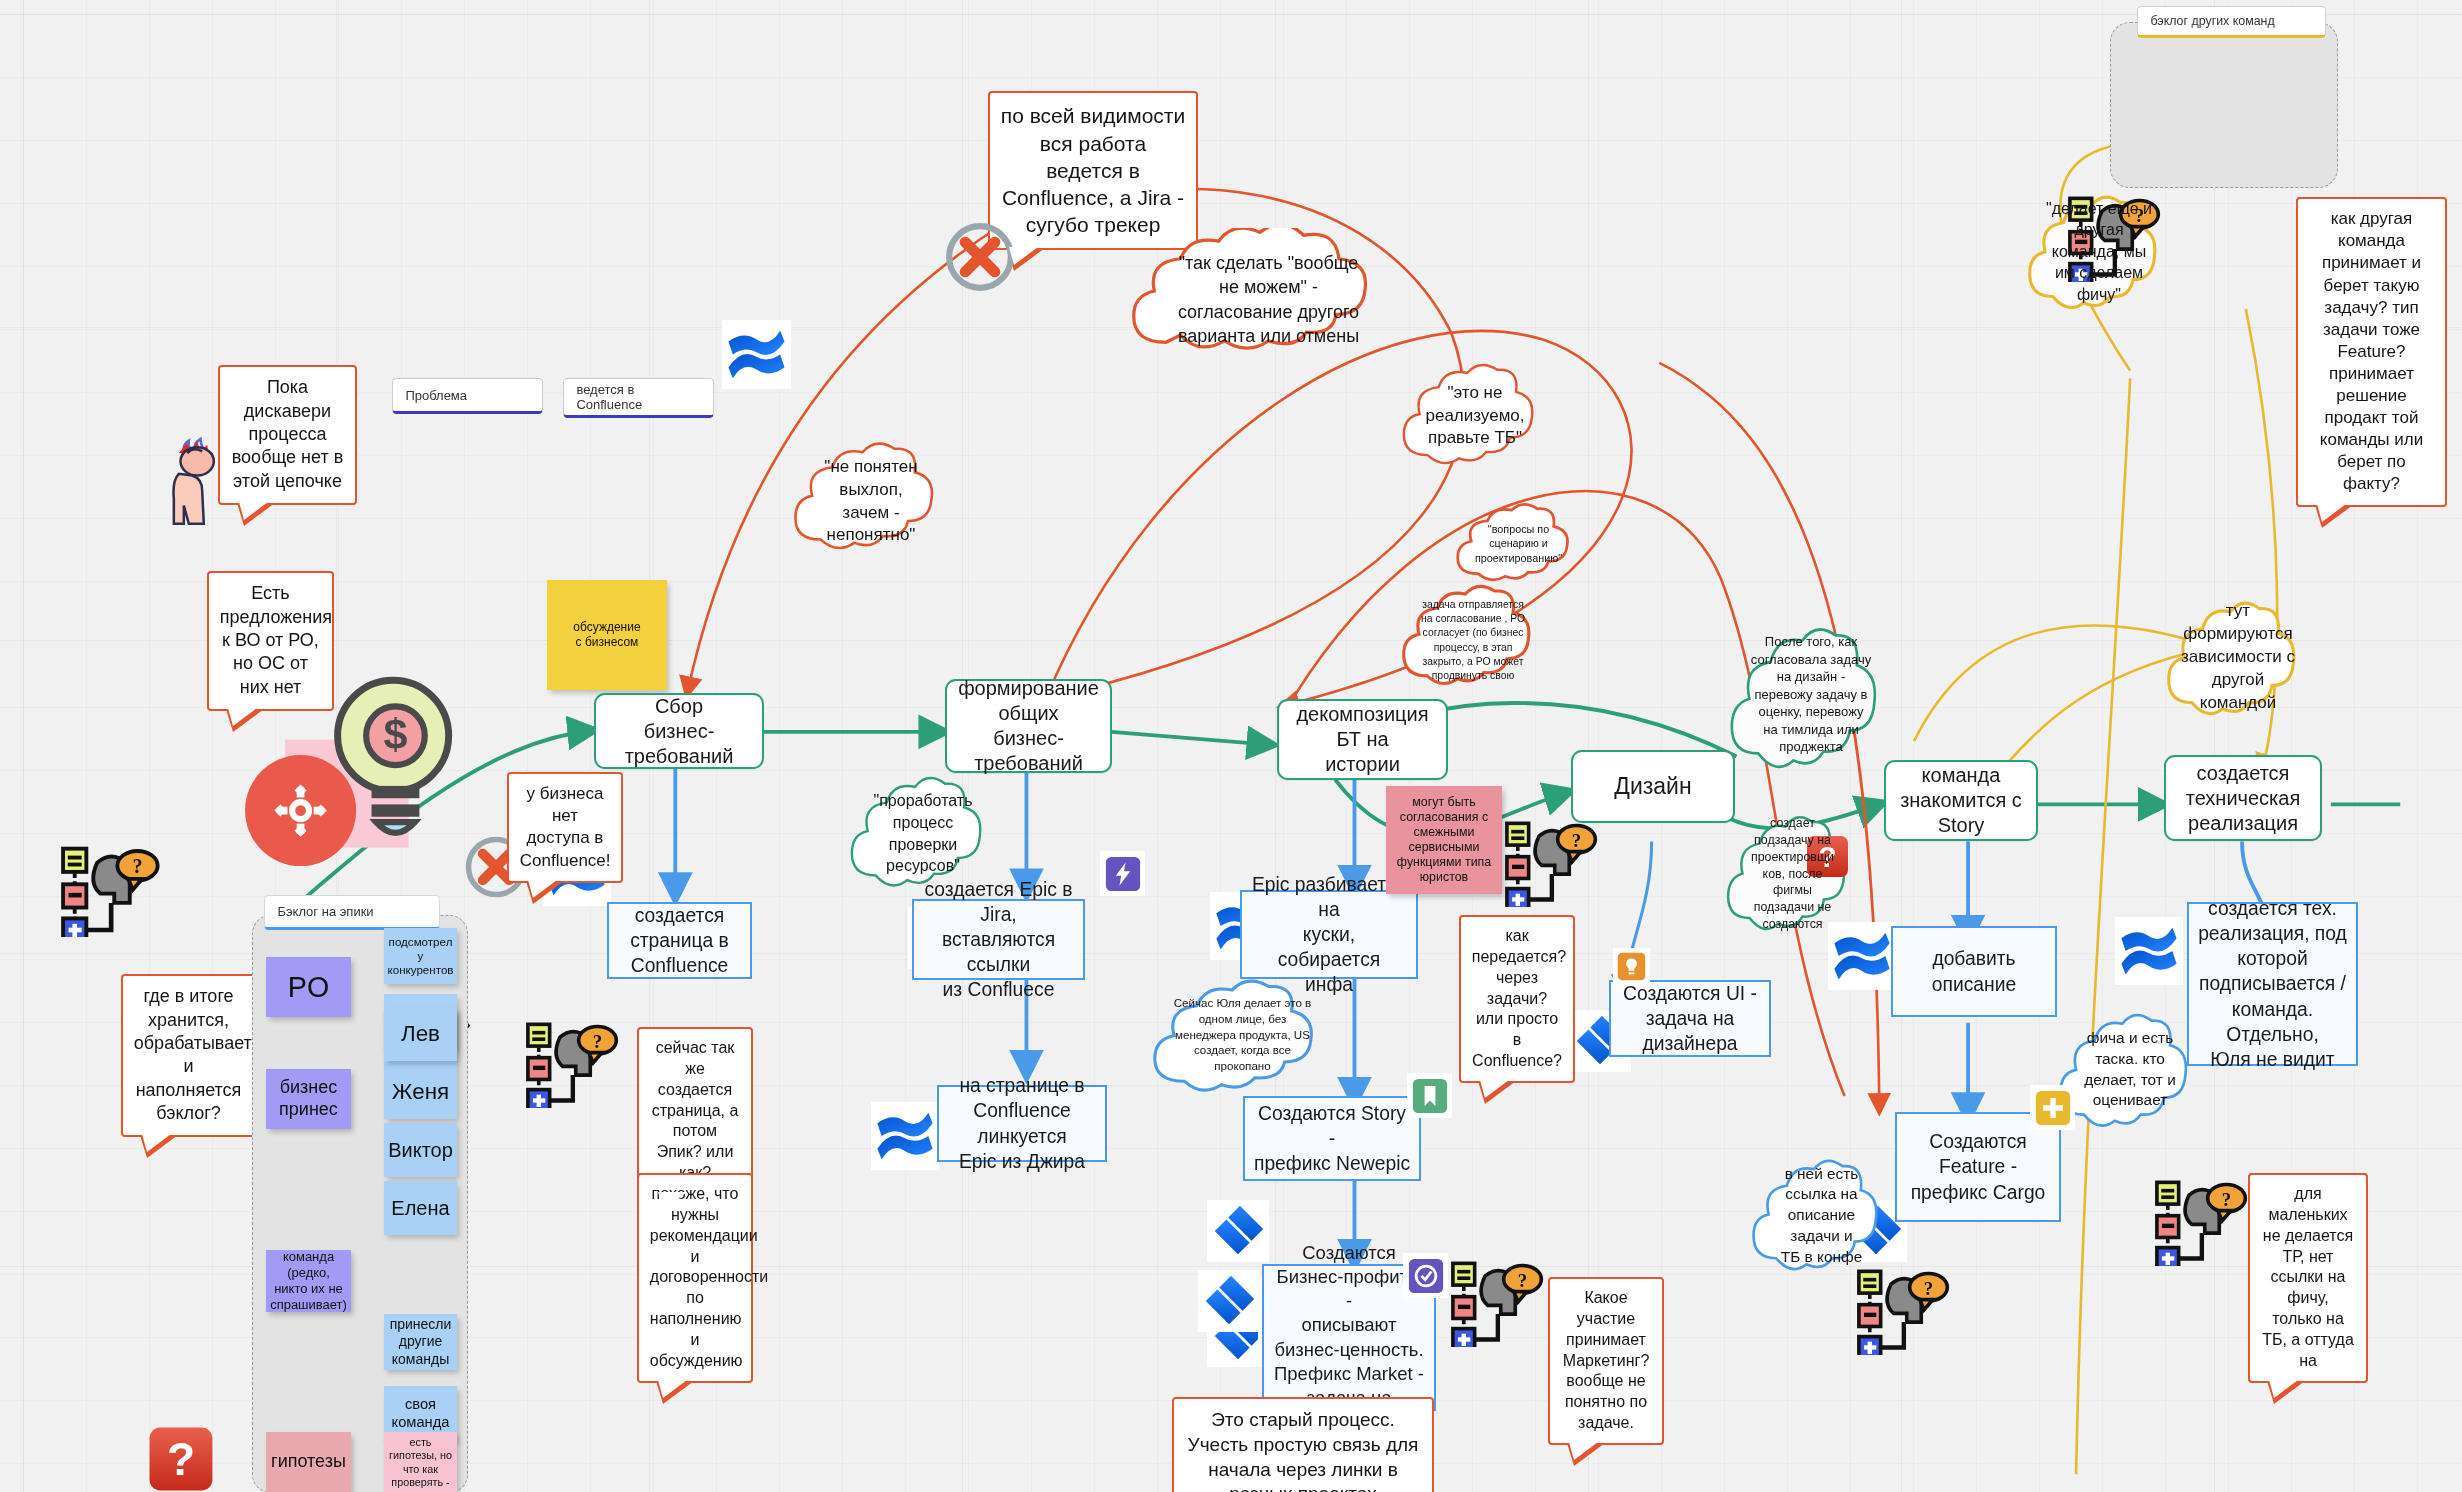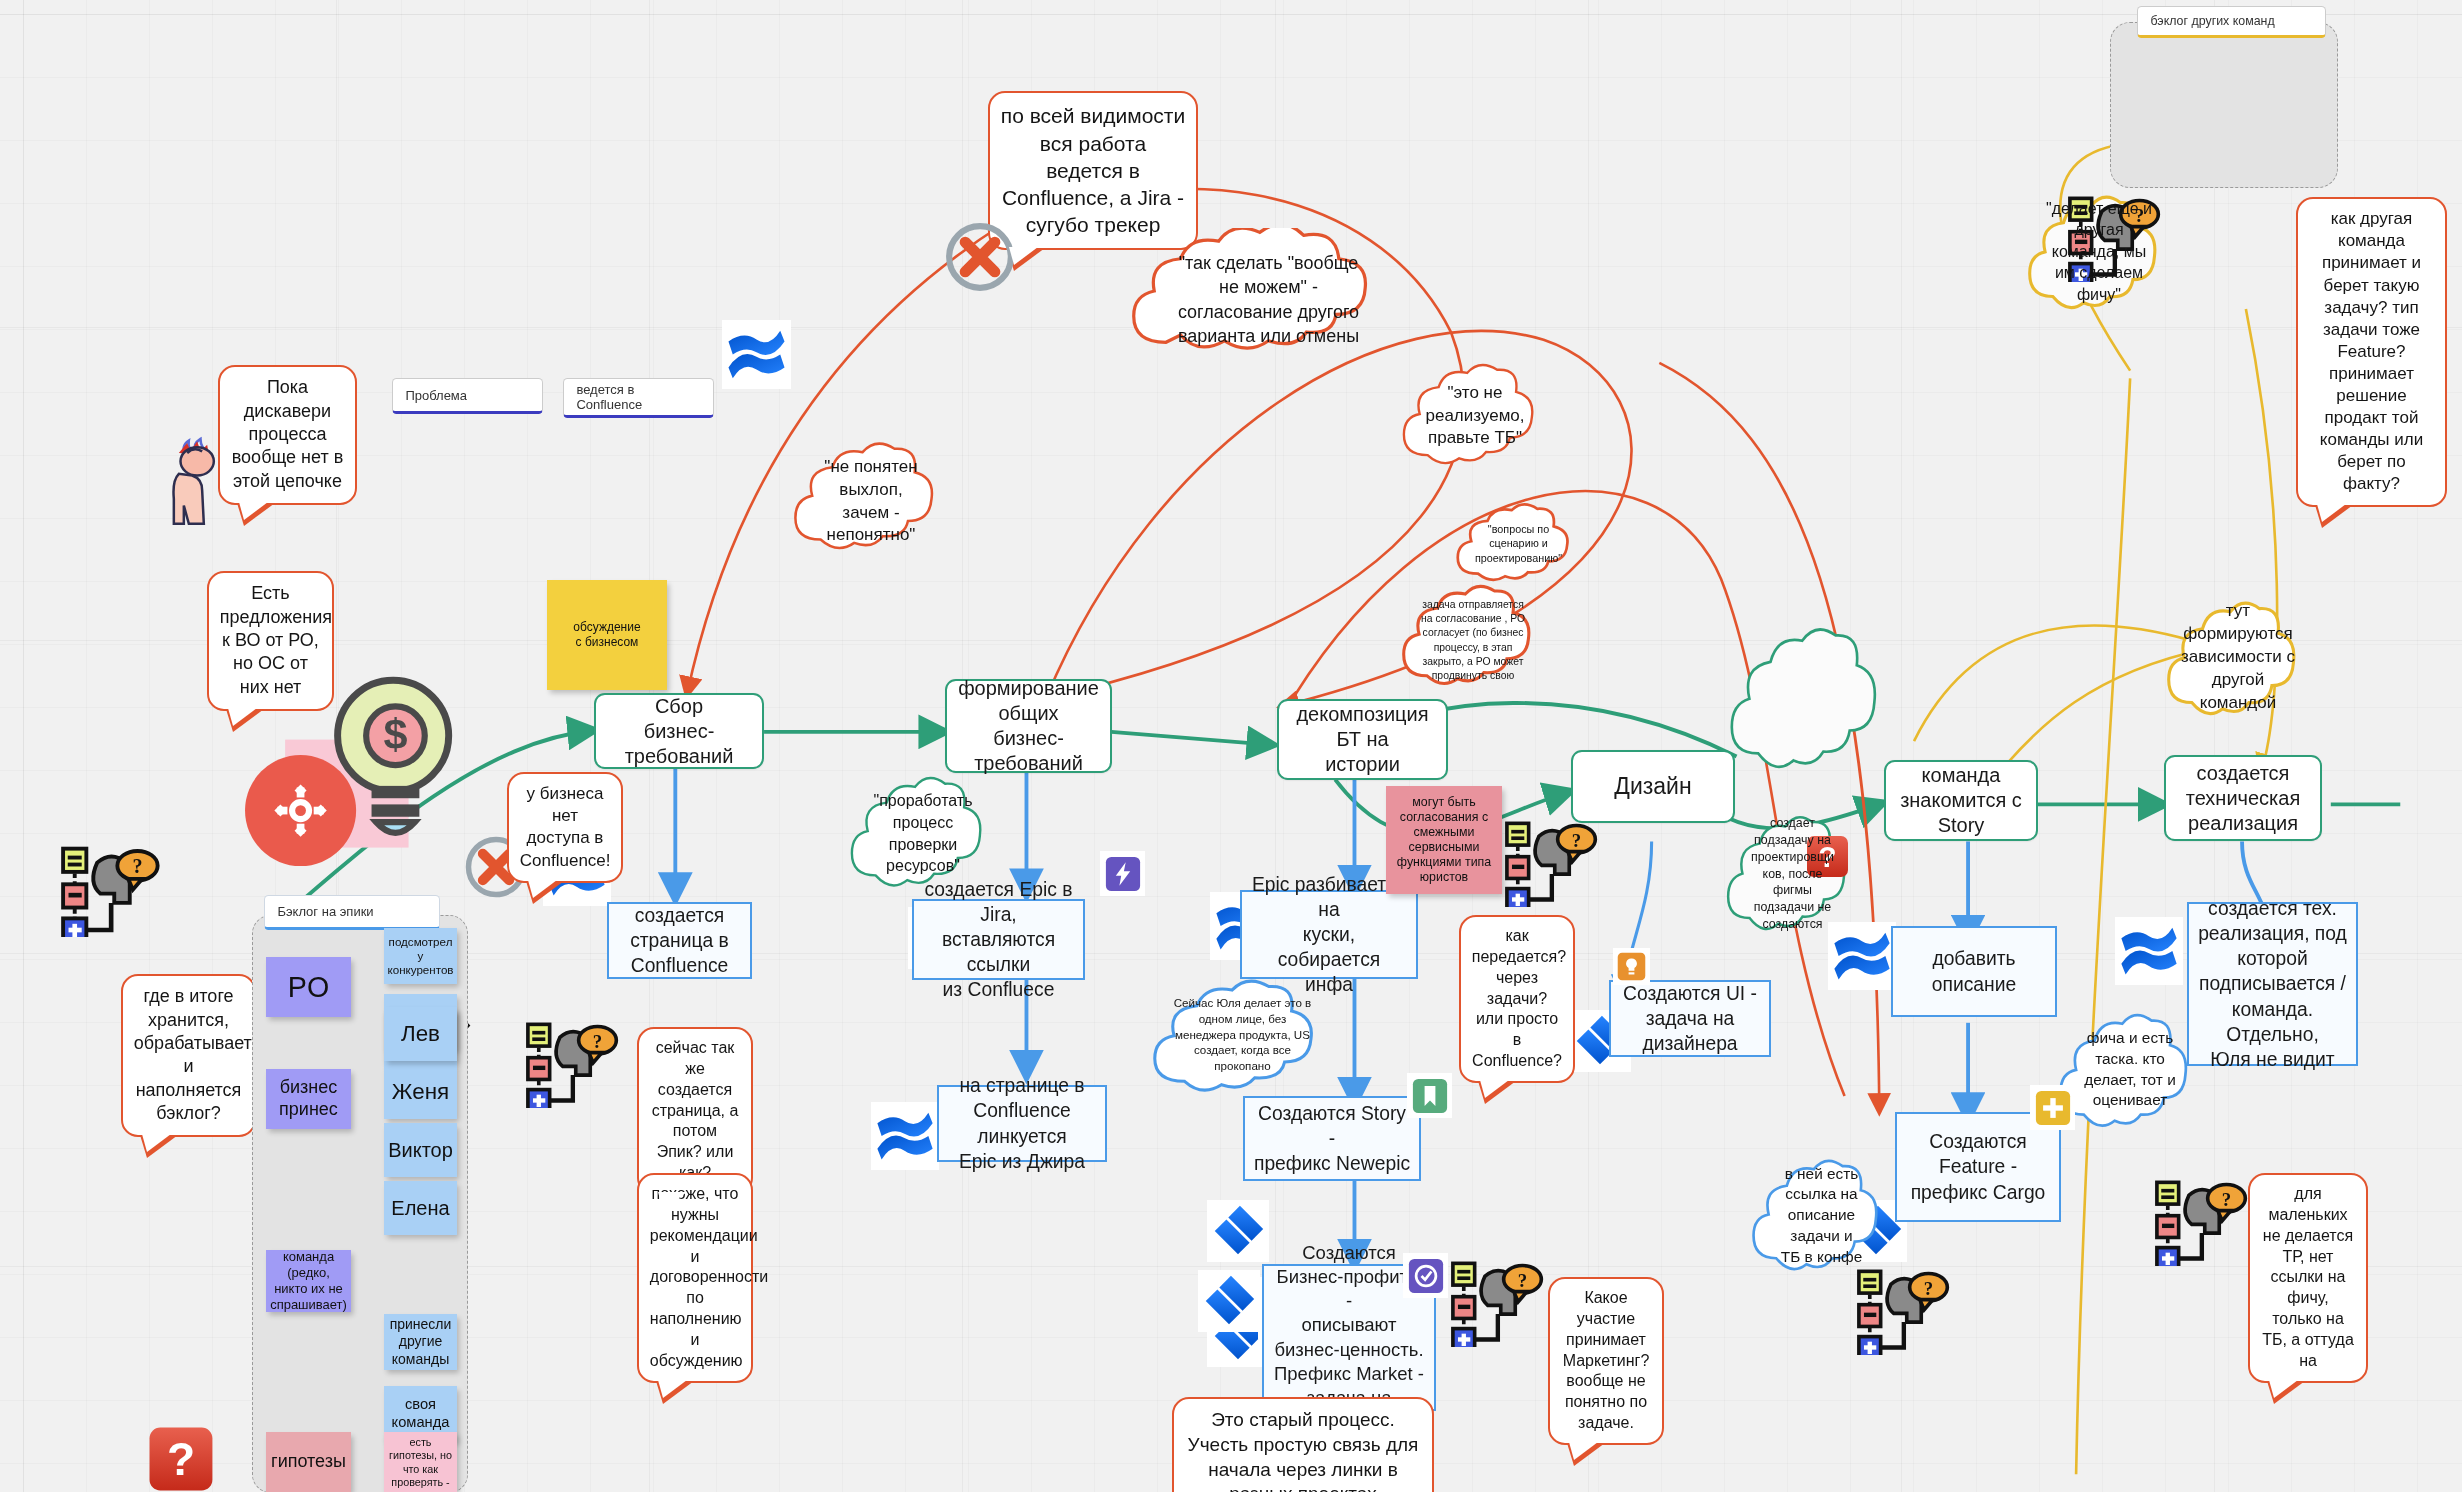--- a/index.html
+++ b/index.html
@@ -42,21 +42,21 @@
     background:#fff; border:1.5px solid #ccc; border-radius:4.6px;
     border-bottom:3.9px solid #3b3bbf;
     display:flex; align-items:center; padding:0 12.4px;
     font-size:13px; color:#333;
   }
   .pill.yellow { border-bottom-color:#e8b92e; }
   .pill.blue2  { border:1.5px solid #cfd8e3; border-bottom:3.9px solid #4a9ae8; }
 
   
   .callout {
-    background:#fff; border:2.3px solid #e2552e; border-radius:17px;
+    background:#fff; border:2.3px solid #e2552e; border-radius:4px;
     text-align:center; padding:9.3px 10.8px; font-size:18px; color:#151515;
     line-height:1.3; position:absolute;
   }
   .callout::after {
     content:""; position:absolute; left:17px; bottom:-23px;
     width:0;height:0; border-left:7.7px solid transparent;
     border-right:31px solid transparent; border-top:23px solid #e2552e;
   }
   .callout::before {
     content:""; position:absolute; left:19.3px; bottom:-17px; z-index:1;
@@ -361,20 +361,27 @@
   <span class="ctxt" style="white-space:pre-line">"проработать
 процесс
 проверки
 ресурсов"</span>
 </div>
 
 <div class="cloud" style="left:1723px;top:602px;width:176px;height:185px;font-size:13px;">
   <svg class="cloudbg" viewBox="0 0 200 210" preserveAspectRatio="none">
     <path d="M40 172 q-30 0 -30 -30 q0 -26 20 -32 q-8 -36 24 -42 q8 -30 36 -24 q16 -22 38 -6 q28 -2 24 34 q24 8 20 42 q-2 32 -28 32 q-4 26 -30 24 q-12 20 -34 10 q-20 18 -40 -8z" fill="#fbfbfb" stroke="#2e9e78" stroke-width="3"></path>
     </svg>
+  <span class="ctxt" style="white-space:pre-line">После того, как
+согласовала задачу
+на дизайн -
+перевожу задачу в
+оценку, перевожу
+на тимлида или
+проджекта</span>
 </div>
 
 <div class="cloud" style="left:1721px;top:795px;width:143px;height:158px;font-size:12.4px;">
   <svg class="cloudbg" viewBox="0 0 200 210" preserveAspectRatio="none">
     <path d="M40 172 q-30 0 -30 -30 q0 -26 20 -32 q-8 -36 24 -42 q8 -30 36 -24 q16 -22 38 -6 q28 -2 24 34 q24 8 20 42 q-2 32 -28 32 q-4 26 -30 24 q-12 20 -34 10 q-20 18 -40 -8z" fill="#fbfbfb" stroke="#2e9e78" stroke-width="3.5"></path>
     </svg>
   <span class="ctxt" style="white-space:pre-line">создает
 подзадачу на
 проектировщи
 ков, после

